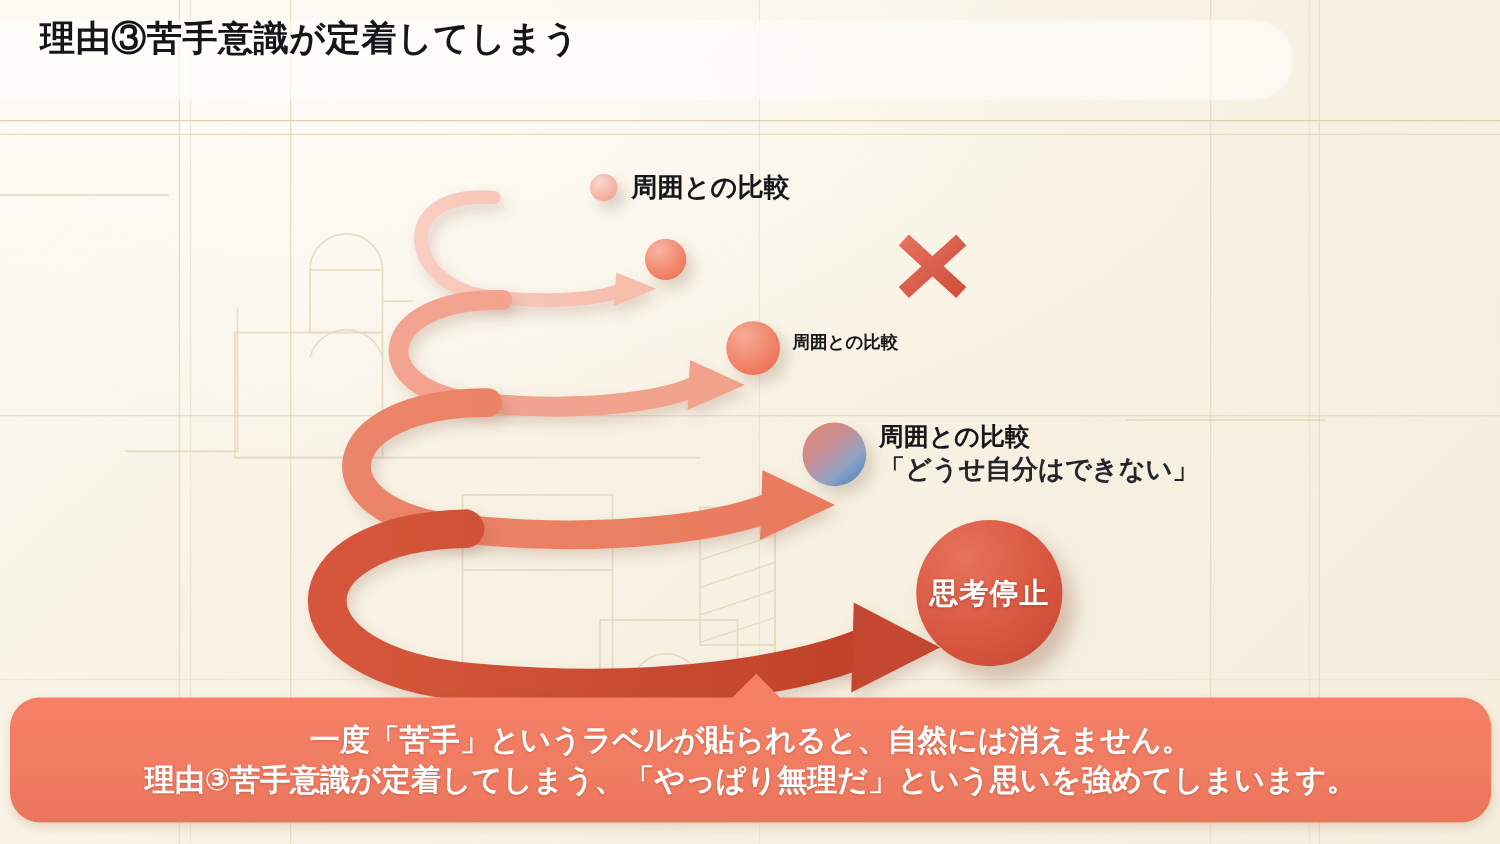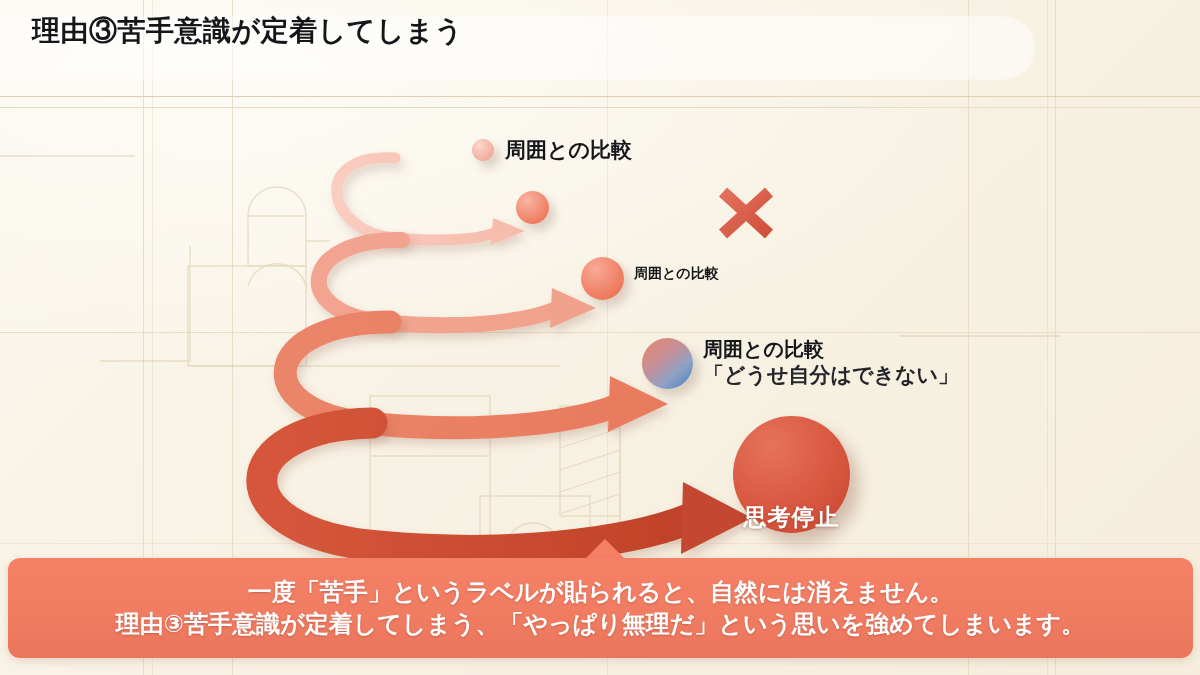--- a/index.html
+++ b/index.html
@@ -51,21 +51,21 @@
       background:radial-gradient(circle at 34% 30%,#fbd7cd 0%,#f3b3a4 60%,#ea9c8c 100%);}
   .n2{width:33px;height:33px;left:516px;top:191px;
       background:radial-gradient(circle at 34% 28%,#f9b5a4 0%,#f08469 62%,#e8694f 100%);}
   .n3{width:43px;height:43px;left:581px;top:257px;
       background:radial-gradient(circle at 34% 28%,#f8ab97 0%,#ef7f64 62%,#e76a4e 100%);}
   .n4{width:51px;height:51px;left:642px;top:338px;
       background:linear-gradient(140deg,#e4886d 0%,#c98e94 38%,#8fa2c4 68%,#3f7fc0 100%);}
   .n5{width:117px;height:117px;left:733px;top:416px;
       background:radial-gradient(circle at 33% 26%,#e6735a 0%,#d85741 55%,#c44630 100%);
       box-shadow:9px 11px 16px rgba(130,70,50,.30);
-      display:flex;align-items:flex-end;justify-content:center;}
+      display:flex;align-items:center;justify-content:center;}
   .n5 .n5-label{
     color:#ffffff;font-size:23px;font-weight:bold;letter-spacing:1px;
     font-family:"DejaVu Sans","Liberation Sans",sans-serif;
     text-shadow:0 1px 3px rgba(120,50,35,.45);
   }
 
   
   .lbl{position:absolute;color:#16171b;font-weight:bold;white-space:nowrap;
        font-family:"DejaVu Sans","Liberation Sans",sans-serif;}
   .lbl1{left:505px;top:136px;font-size:21px;}
@@ -76,21 +76,21 @@
            font-weight:bold;white-space:nowrap;
            font-family:Liberation Sans, sans-serif;}
 
   
   .xmark{position:absolute;left:715px;top:185px;width:62px;height:56px;}
 
   
   .banner{
     position:absolute;left:8px;top:558px;width:1185px;height:100px;
     background:linear-gradient(180deg,#f58066 0%,#f07c62 55%,#ea755c 100%);
-    border-radius:12px;
+    border-radius:24px;
     box-shadow:0 3px 8px rgba(160,90,70,.20);
     display:flex;flex-direction:column;align-items:center;justify-content:center;
   }
   .banner-tip{
     position:absolute;left:584px;top:539px;width:0;height:0;
     border-left:21px solid transparent;border-right:21px solid transparent;
     border-bottom:21px solid #f58066;
   }
   .banner-line{
     color:#ffffff;font-weight:bold;white-space:nowrap;

